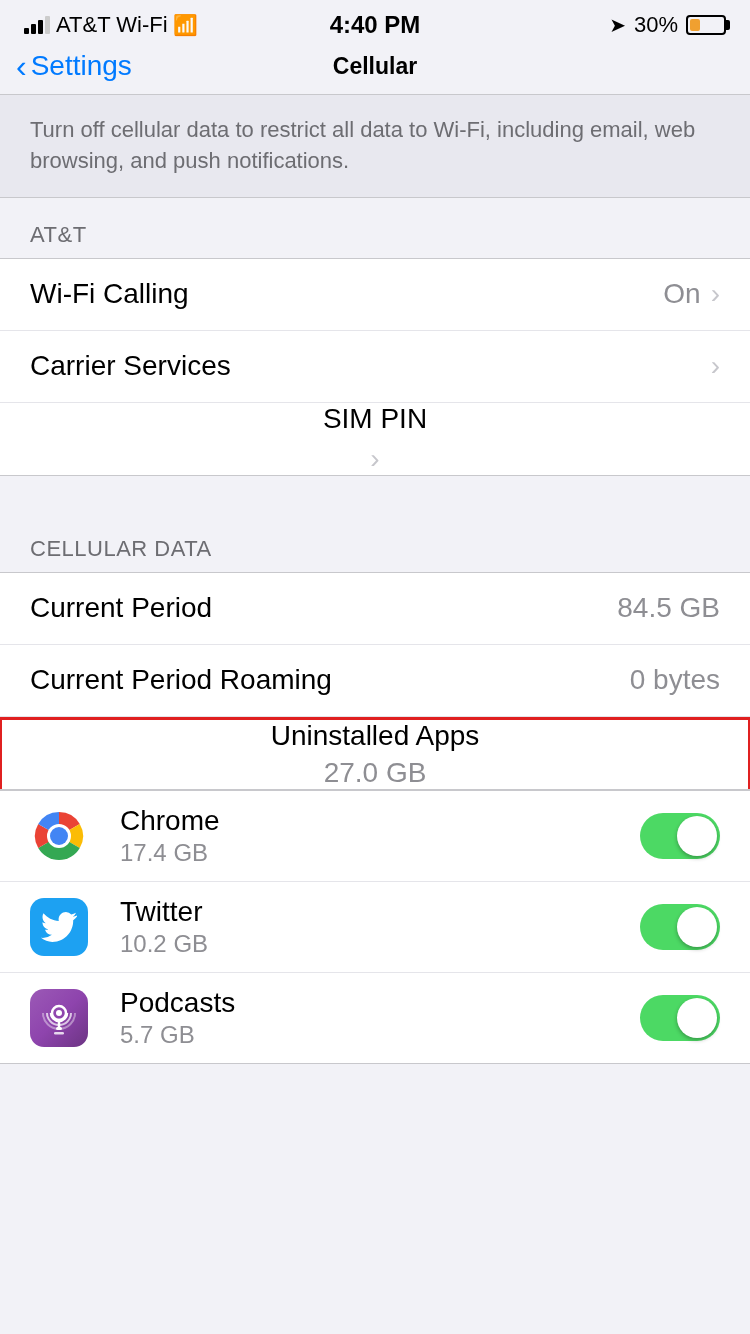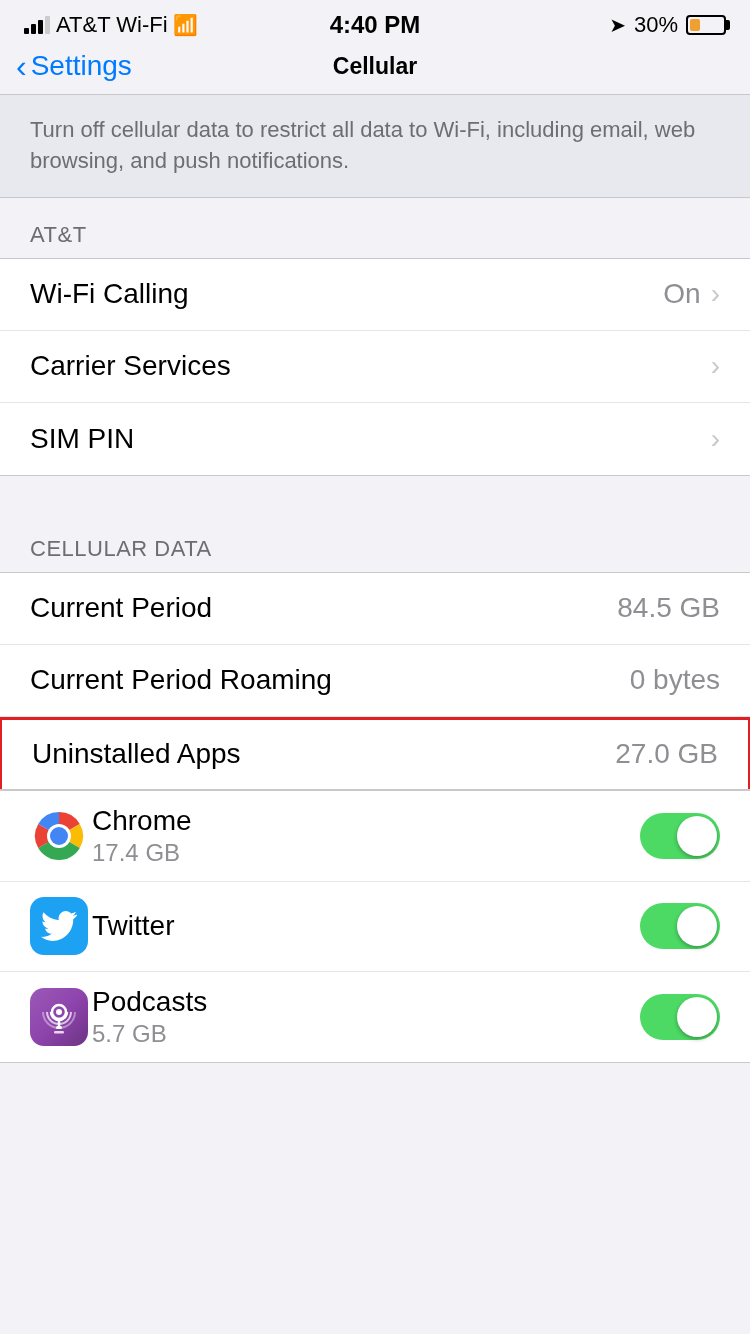--- a/index.html
+++ b/index.html
@@ -163,20 +163,21 @@
       display: flex;
       align-items: center;
       justify-content: space-between;
       padding: 0 30px;
       min-height: 72px;
       border-bottom: 1px solid #e5e5ea;
       background: #fff;
     }
     .settings-row:last-child {
       border-bottom: none;
+      flex-direction: column;
     }
 
     .row-left {
       font-size: 28px;
       color: #000;
       font-weight: 400;
     }
 
     .row-right {
       display: flex;
@@ -198,21 +199,21 @@
     }
 
     
     .app-row {
       display: flex;
       align-items: center;
       padding: 14px 30px;
       min-height: 90px;
       border-bottom: 1px solid #e5e5ea;
       background: #fff;
-      gap: 4px;
+      gap: 32px;
     }
     .app-row:last-child {
       border-bottom: none;
     }
 
     .app-icon {
       width: 58px;
       height: 58px;
       border-radius: 14px;
       flex-shrink: 0;
@@ -420,20 +421,21 @@
   </div>
 
   <div class="app-row">
     <div class="app-icon twitter-icon-bg">
       <svg width="36" height="30" viewBox="0 0 36 30" fill="white" xmlns="http://www.w3.org/2000/svg">
         <path d="M36 3.55a14.78 14.78 0 0 1-4.24 1.16 7.4 7.4 0 0 0 3.24-4.08 14.8 14.8 0 0 1-4.68 1.79A7.36 7.36 0 0 0 24.98 0C20.9 0 17.6 3.3 17.6 7.36c0 .58.06 1.14.18 1.68C11.63 8.72 6.17 5.8 2.51 1.34A7.33 7.33 0 0 0 1.5 5.07a7.36 7.36 0 0 0 3.27 6.13 7.32 7.32 0 0 1-3.33-.92v.09c0 3.57 2.54 6.55 5.91 7.22a7.4 7.4 0 0 1-3.32.12 7.37 7.37 0 0 0 6.88 5.11 14.78 14.78 0 0 1-9.13 3.15c-.6 0-1.18-.04-1.76-.1A20.84 20.84 0 0 0 11.27 30c13.52 0 20.92-11.2 20.92-20.92 0-.32 0-.63-.02-.94A14.9 14.9 0 0 0 36 4.55V3.55z"></path>
       </svg>
     </div>
     <div class="app-info">
       <div class="app-name">Twitter</div>
+      <div class="app-size">10.2 GB</div>
     </div>
     <div class="toggle">
       <div class="toggle-knob"></div>
     </div>
   </div>
 
   <div class="app-row">
     <div class="app-icon podcasts-icon-bg">
       <svg width="36" height="36" viewBox="0 0 36 36" fill="white" xmlns="http://www.w3.org/2000/svg">
         <circle cx="18" cy="13" r="7" fill="none" stroke="white" stroke-width="2.5"></circle>

